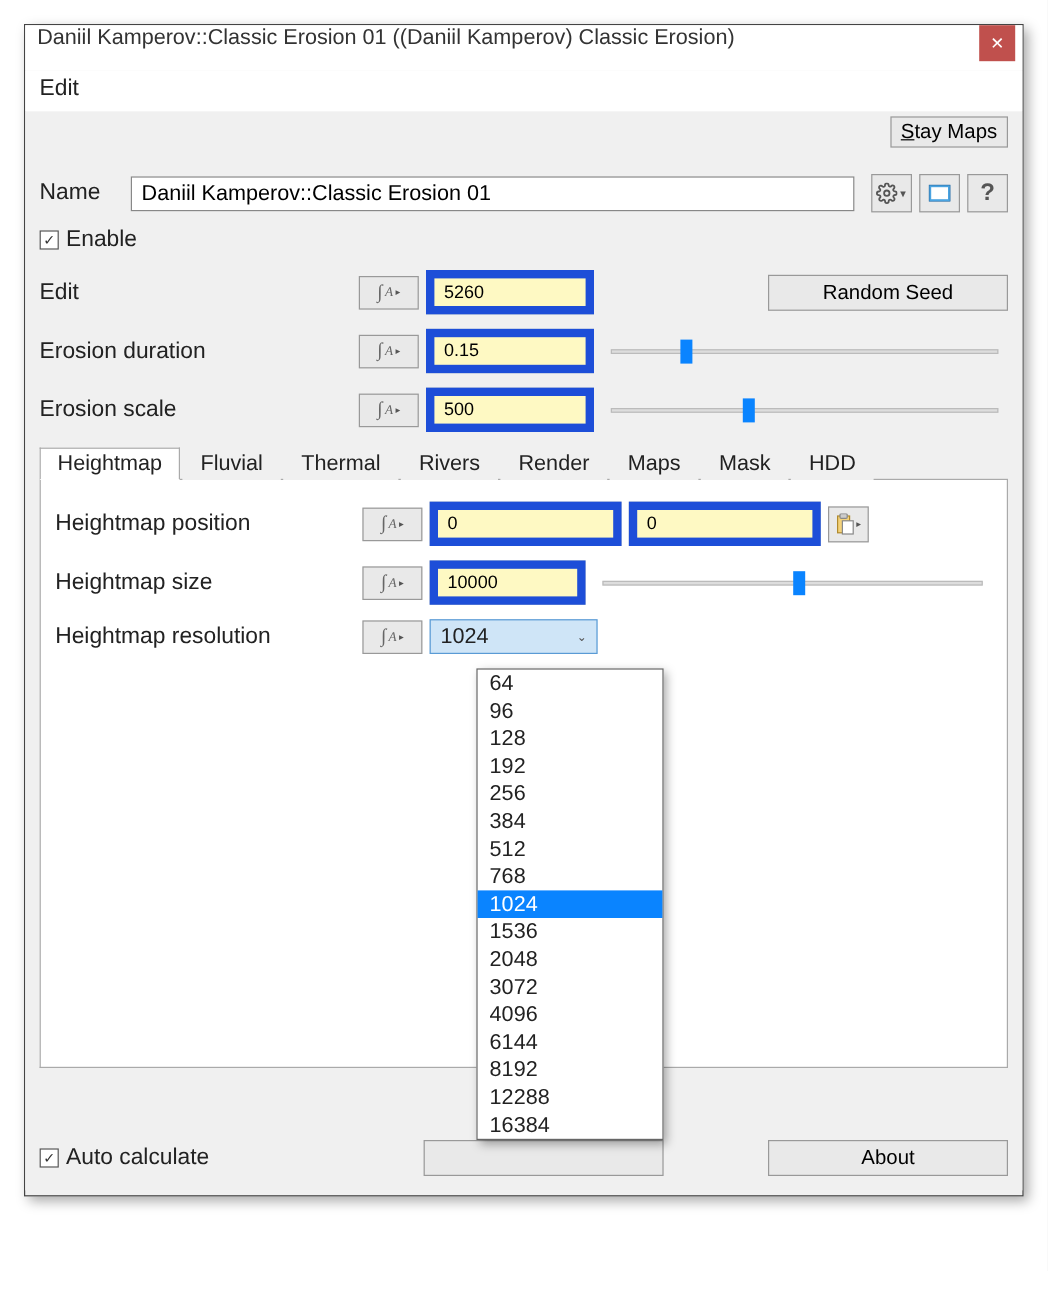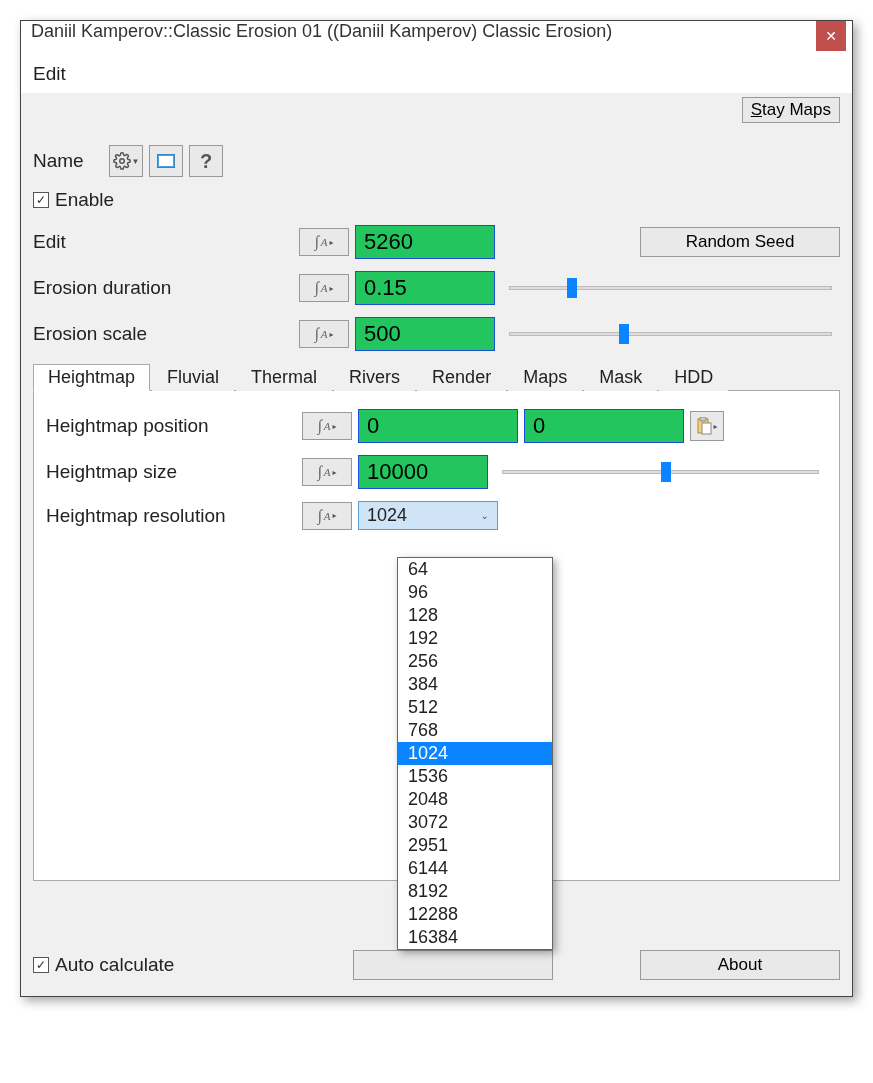--- a/index.html
+++ b/index.html
@@ -108,24 +108,24 @@
     cursor: pointer;
     font-style: italic;
     font-family: Georgia, serif;
     color: #666;
     font-size: 16px;
     gap: 2px;
   }
   .anim-btn .tri { font-size: 8px; color: #555; font-style: normal; }
   .num-input {
     width: 140px;
-    border: 1px solid #1d4ed8;
-    background: #22c55e;
+    border: 7px solid #1d4ed8;
+    background: #fef9c3;
     padding: 3px 8px;
-    font-size: 22px;
+    font-size: 15px;
     font-family: inherit;
   }
   .slider-wrap {
     flex: 1;
     display: flex;
     align-items: center;
     padding: 0 8px;
   }
   .slider {
     position: relative;
@@ -280,20 +280,21 @@
 
     <div class="top-right">
       <button class="btn">
           <span class="underline">S</span>
           <span>tay Maps</span>
         </button>
     </div>
 
     <div class="row name-row">
       <div class="label-col">Name</div>
+      <input class="text-input name-input" value="Daniil Kamperov::Classic Erosion 01" style="">
       <div class="icon-btn" title="settings">
         <svg width="18" height="18" viewBox="0 0 24 24" fill="none" stroke="#555" stroke-width="2">
             <circle cx="12" cy="12" r="3"></circle>
             <path d="M19.4 15a1.7 1.7 0 0 0 .3 1.8l.1.1a2 2 0 1 1-2.8 2.8l-.1-.1a1.7 1.7 0 0 0-1.8-.3 1.7 1.7 0 0 0-1 1.5V21a2 2 0 0 1-4 0v-.1a1.7 1.7 0 0 0-1-1.5 1.7 1.7 0 0 0-1.8.3l-.1.1a2 2 0 1 1-2.8-2.8l.1-.1a1.7 1.7 0 0 0 .3-1.8 1.7 1.7 0 0 0-1.5-1H3a2 2 0 0 1 0-4h.1a1.7 1.7 0 0 0 1.5-1 1.7 1.7 0 0 0-.3-1.8l-.1-.1a2 2 0 1 1 2.8-2.8l.1.1a1.7 1.7 0 0 0 1.8.3H9a1.7 1.7 0 0 0 1-1.5V3a2 2 0 0 1 4 0v.1a1.7 1.7 0 0 0 1 1.5 1.7 1.7 0 0 0 1.8-.3l.1-.1a2 2 0 1 1 2.8 2.8l-.1.1a1.7 1.7 0 0 0-.3 1.8V9a1.7 1.7 0 0 0 1.5 1H21a2 2 0 0 1 0 4h-.1a1.7 1.7 0 0 0-1.5 1z"></path>
           </svg>
         <span style="font-size:8px;color:#555;margin-left:1px">▼</span>
       </div>
       <div class="icon-btn">
         <svg width="18" height="14" viewBox="0 0 18 14">
             <rect x="0" y="0" width="18" height="14" fill="#4aa3e0" stroke="#2a6aa0"></rect>
@@ -433,20 +434,20 @@
       <div class="opt">128</div>
       <div class="opt">192</div>
       <div class="opt">256</div>
       <div class="opt">384</div>
       <div class="opt">512</div>
       <div class="opt">768</div>
       <div class="opt selected">1024</div>
       <div class="opt">1536</div>
       <div class="opt">2048</div>
       <div class="opt">3072</div>
-      <div class="opt">2951</div>
+      <div class="opt">4096</div>
       <div class="opt">6144</div>
       <div class="opt">8192</div>
       <div class="opt">12288</div>
       <div class="opt">16384</div>
     </div>
 
 </div>
 
 </body></html>

